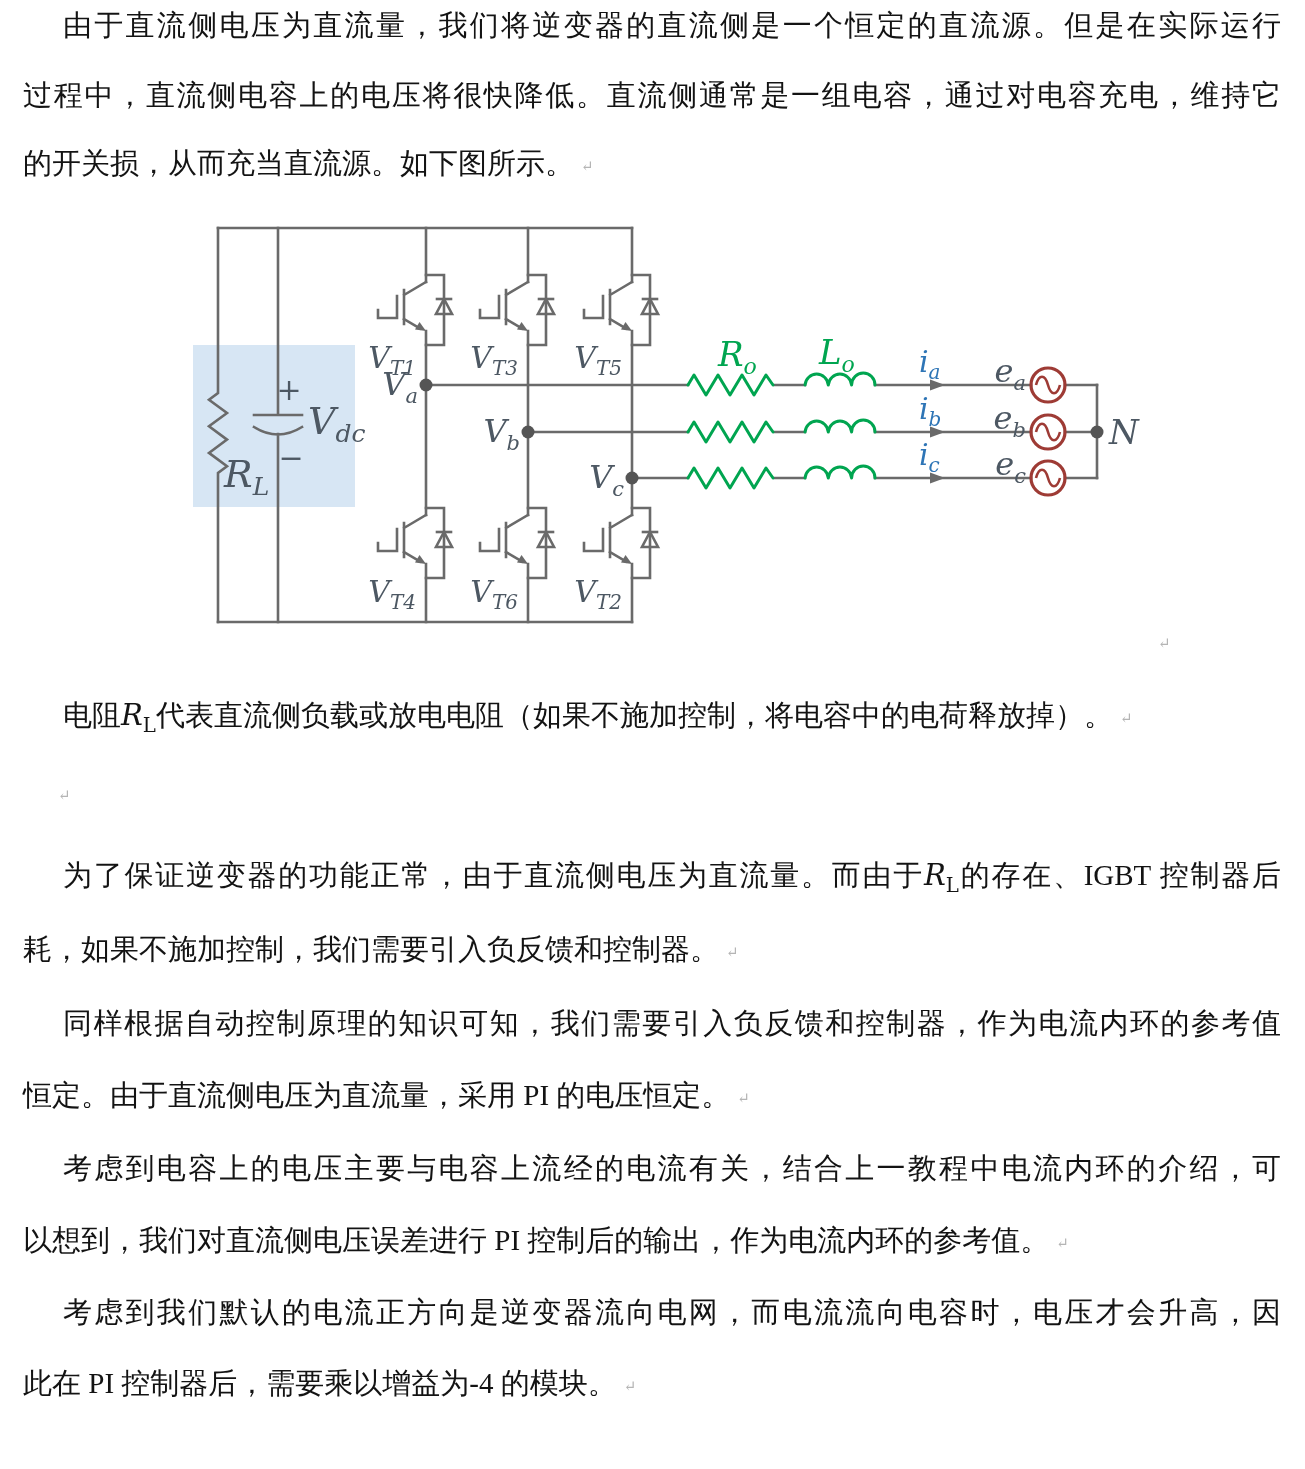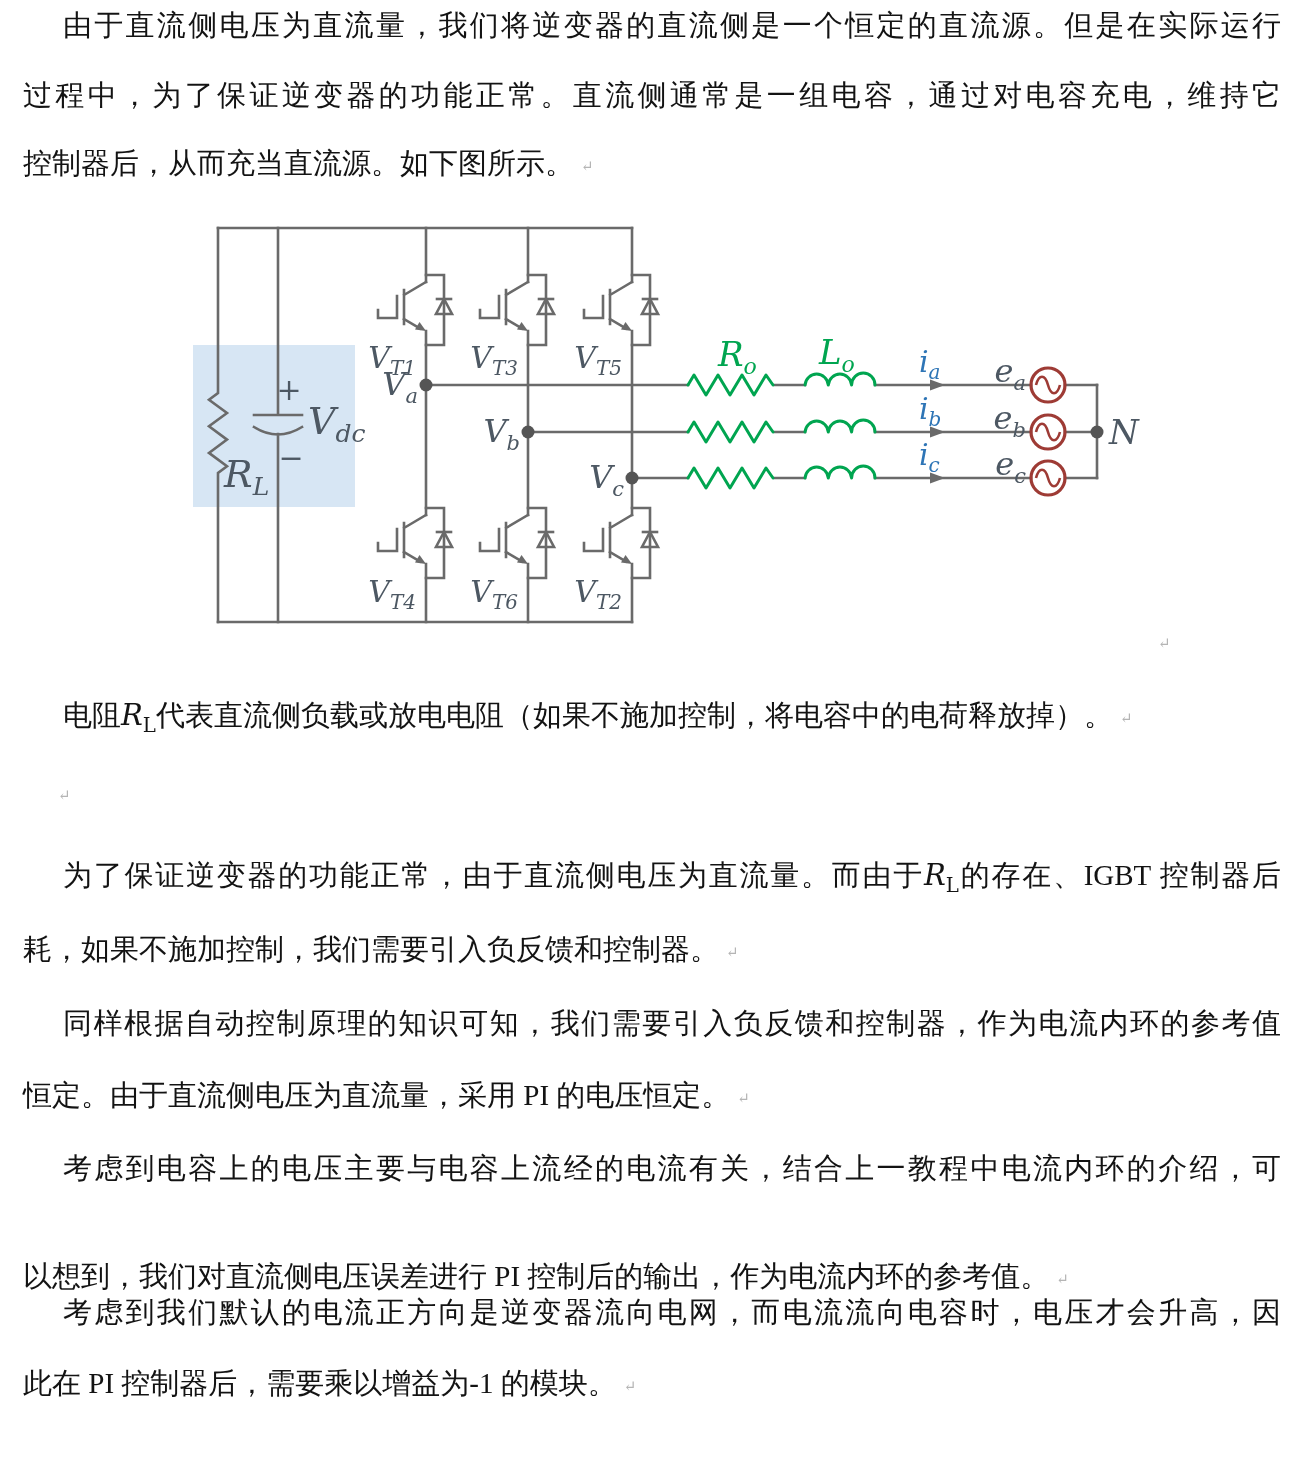--- a/index.html
+++ b/index.html
@@ -14,36 +14,36 @@
   .pmark{color:#b5b5b5;font-size:15px;margin-left:7px;vertical-align:2px;}
   .pmark-abs{position:absolute;color:#b5b5b5;font-size:15px;}
   #figure{position:absolute;left:190px;top:218px;width:1000px;height:442px;}
   svg text{font-family:"DejaVu Serif","Liberation Serif",serif;font-style:italic;}
   svg text.upright{font-style:normal;}
 </style>
 </head>
 <body>
 
 <div class="ln just ind" style="top:8px">由于直流侧电压为直流量，我们将逆变器的直流侧是一个恒定的直流源。但是在实际运行</div>
-<div class="ln just" style="top:78px">过程中，为了保证逆变器的功能正常。直流侧通常是一组电容，通过对电容充电，维持它</div>
-<div class="ln" style="top:146px"><span>控制器后，从而充当直流源。如下图所示。</span><span class="pmark">↵</span></div>
+<div class="ln just" style="top:78px">过程中，直流侧电容上的电压将很快降低。直流侧通常是一组电容，通过对电容充电，维持它</div>
+<div class="ln" style="top:146px"><span>的开关损，从而充当直流源。如下图所示。</span><span class="pmark">↵</span></div>
 
 <div class="ln ind" style="top:698px"><span>电阻</span><span class="mvar"><i>R</i><sub>L</sub></span><span>代表直流侧负载或放电电阻（如果不施加控制，将电容中的电荷释放掉）。</span><span class="pmark">↵</span></div>
 
 <div class="ln just ind" style="top:858px"><span>为了保证逆变器的功能正常，由于直流侧电压为直流量。而由于</span><span class="mvar"><i>R</i><sub>L</sub></span><span>的存在、IGBT 控制器后</span></div>
 <div class="ln" style="top:932px"><span>耗，如果不施加控制，我们需要引入负反馈和控制器。</span><span class="pmark">↵</span></div>
 
 <div class="ln just ind" style="top:1006px">同样根据自动控制原理的知识可知，我们需要引入负反馈和控制器，作为电流内环的参考值</div>
 <div class="ln" style="top:1078px"><span>恒定。由于直流侧电压为直流量，采用 PI 的电压恒定。</span><span class="pmark">↵</span></div>
 
 <div class="ln just ind" style="top:1151px">考虑到电容上的电压主要与电容上流经的电流有关，结合上一教程中电流内环的介绍，可</div>
-<div class="ln" style="top:1259px"><span>以想到，我们对直流侧电压误差进行 PI 控制后的输出，作为电流内环的参考值。</span><span class="pmark">↵</span></div>
+<div class="ln" style="top:1223px"><span>以想到，我们对直流侧电压误差进行 PI 控制后的输出，作为电流内环的参考值。</span><span class="pmark">↵</span></div>
 
 <div class="ln just ind" style="top:1295px">考虑到我们默认的电流正方向是逆变器流向电网，而电流流向电容时，电压才会升高，因</div>
-<div class="ln" style="top:1366px"><span>此在 PI 控制器后，需要乘以增益为-1 的模块。</span><span class="pmark">↵</span></div>
+<div class="ln" style="top:1366px"><span>此在 PI 控制器后，需要乘以增益为-4 的模块。</span><span class="pmark">↵</span></div>
 
 <div class="ln ind" style="top:1504px"><span>如下图所示。</span><span class="pmark">↵</span></div>
 
 <div class="pmark-abs" style="left:58px;top:786px">↵</div>
 <div class="pmark-abs" style="left:1158px;top:634px">↵</div>
 
 <svg id="figure" viewBox="0 0 1000 442" width="1000" height="442">
 
   <defs>
     <g id="igbt" fill="none">

